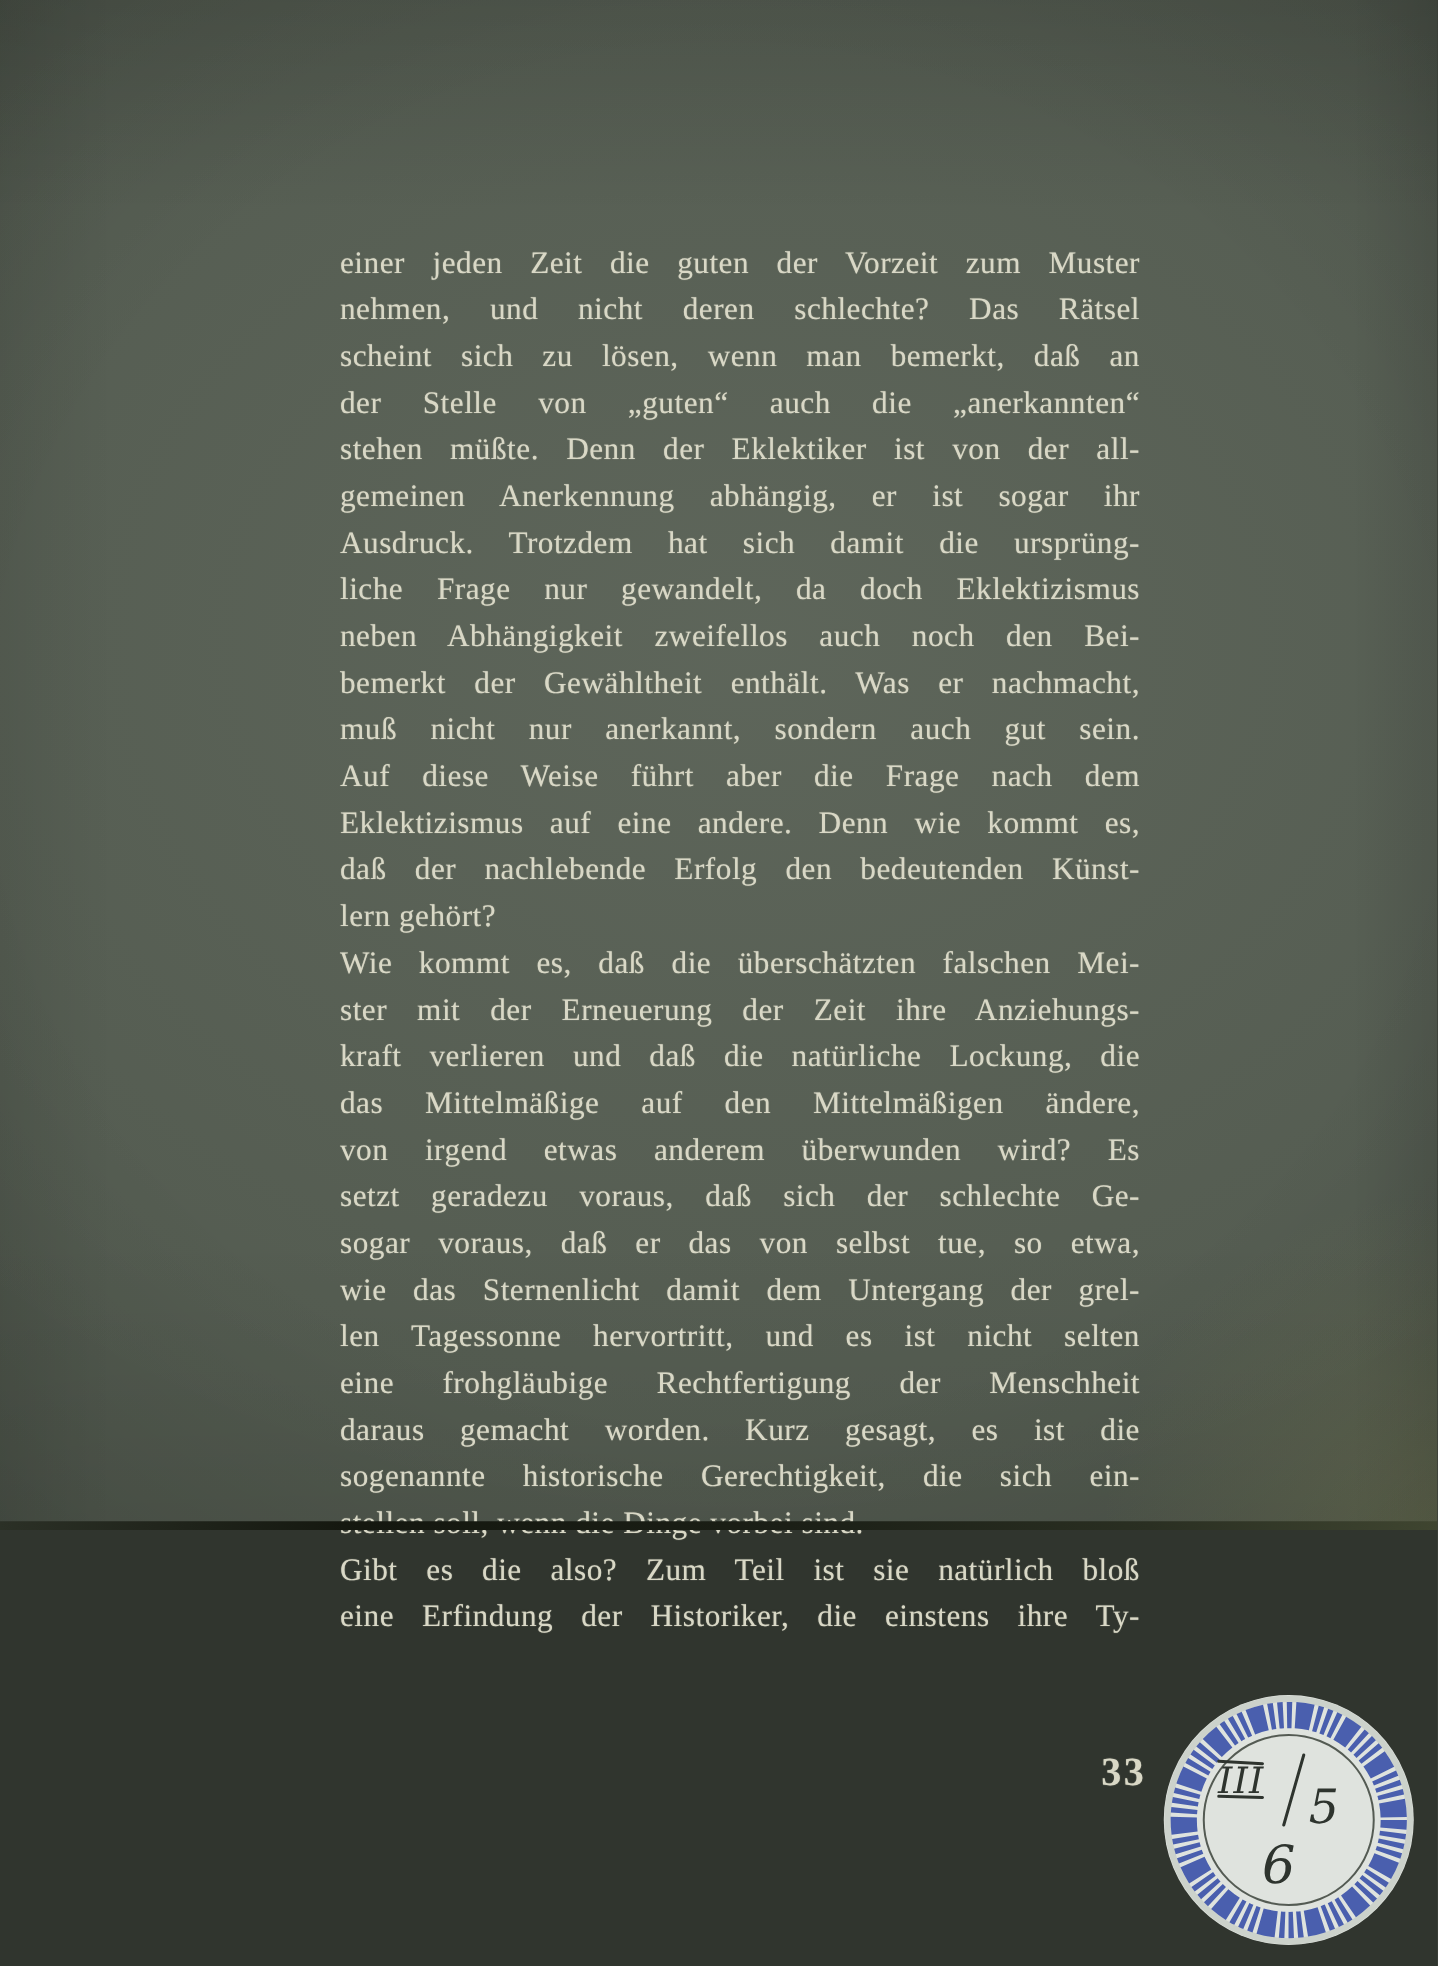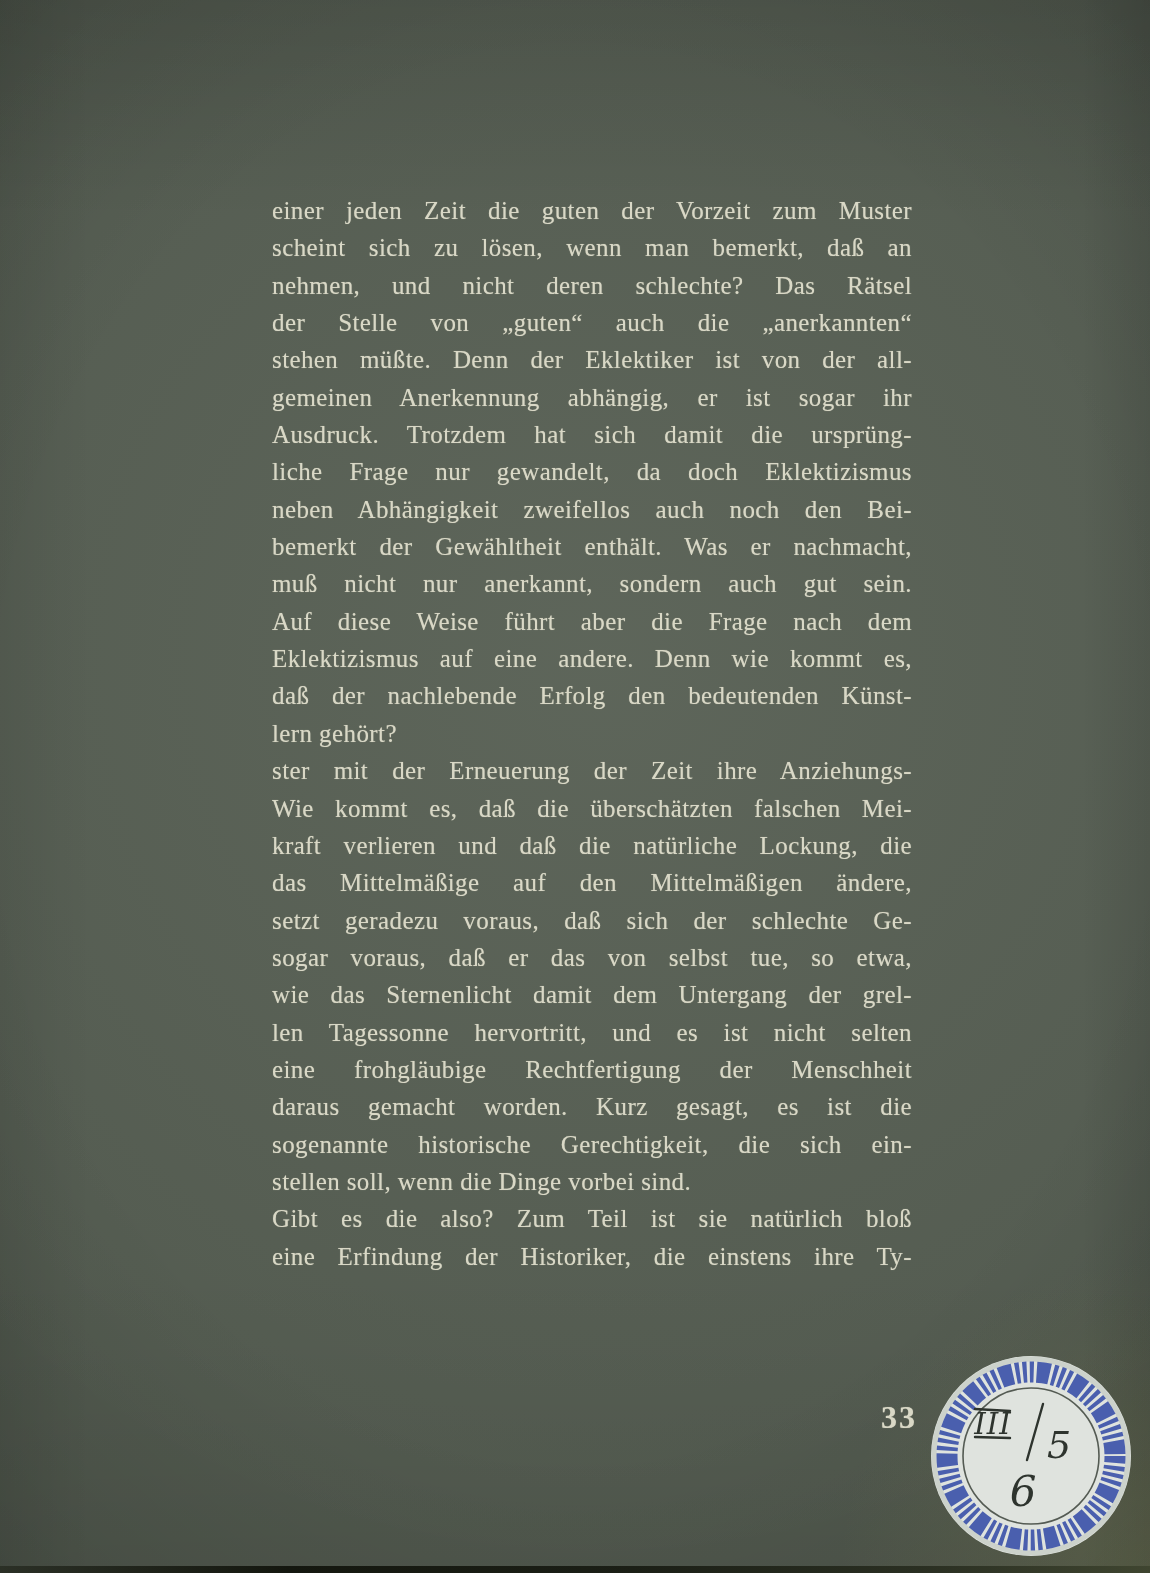--- a/index.html
+++ b/index.html
@@ -6,21 +6,21 @@
     margin: 0;
     padding: 0;
     width: 1150px;
     height: 1573px;
     overflow: hidden;
     background: #30352e;
   }
   .page {
     position: relative;
     width: 1150px;
-    height: 1573px;
+    height: 1224px;
     background-color: #535b50;
     background-image:
       radial-gradient(circle at 100% 100%, rgba(150,150,80,0.20), rgba(150,150,80,0) 16%),
       radial-gradient(ellipse 130% 95% at 52% 42%, rgba(235,240,225,0.07), rgba(235,240,225,0) 62%),
       linear-gradient(180deg, rgba(0,0,0,0.12) 0%, rgba(0,0,0,0.0) 14%, rgba(0,0,0,0.0) 80%, rgba(0,0,0,0.06) 100%),
       linear-gradient(90deg, rgba(0,0,0,0.08) 0%, rgba(0,0,0,0.0) 8%, rgba(0,0,0,0.0) 94%, rgba(0,0,0,0.10) 100%),
       radial-gradient(ellipse 90% 80% at 50% 48%, rgba(0,0,0,0) 55%, rgba(0,0,0,0.16) 100%);
     font-family: "Liberation Serif", "DejaVu Serif", serif;
   }
   .text-block {
@@ -84,38 +84,39 @@
     background: linear-gradient(90deg, #2b3026 0%, #14170f 25%, #1b1f16 55%, #2a2f22 80%, #3f4530 100%);
   }
 </style>
 </head>
 <body>
 
 <div class="page">
 
   <div class="text-block" id="text-block">
       <div class="text-line">einer jeden Zeit die guten der Vorzeit zum Muster</div>
+      <div class="text-line">nehmen, und nicht deren schlechte? Das Rätsel</div>
       <div class="text-line">scheint sich zu lösen, wenn man bemerkt, daß an</div>
-      <div class="text-line">nehmen, und nicht deren schlechte? Das Rätsel</div>
       <div class="text-line">der Stelle von „guten“ auch die „anerkannten“</div>
       <div class="text-line">stehen müßte. Denn der Eklektiker ist von der all-</div>
       <div class="text-line">gemeinen Anerkennung abhängig, er ist sogar ihr</div>
       <div class="text-line">Ausdruck. Trotzdem hat sich damit die ursprüng-</div>
       <div class="text-line">liche Frage nur gewandelt, da doch Eklektizismus</div>
       <div class="text-line">neben Abhängigkeit zweifellos auch noch den Bei-</div>
       <div class="text-line">bemerkt der Gewähltheit enthält. Was er nachmacht,</div>
       <div class="text-line">muß nicht nur anerkannt, sondern auch gut sein.</div>
       <div class="text-line">Auf diese Weise führt aber die Frage nach dem</div>
       <div class="text-line">Eklektizismus auf eine andere. Denn wie kommt es,</div>
       <div class="text-line">daß der nachlebende Erfolg den bedeutenden Künst-</div>
       <div class="text-line para-end">lern gehört?</div>
+      <div class="text-line">Wie kommt es, daß die überschätzten falschen Mei-</div>
       <div class="text-line">ster mit der Erneuerung der Zeit ihre Anziehungs-</div>
-      <div class="text-line">Wie kommt es, daß die überschätzten falschen Mei-</div>
       <div class="text-line">kraft verlieren und daß die natürliche Lockung, die</div>
       <div class="text-line">das Mittelmäßige auf den Mittelmäßigen ändere,</div>
+      <div class="text-line">von irgend etwas anderem überwunden wird? Es</div>
       <div class="text-line">setzt geradezu voraus, daß sich der schlechte Ge-</div>
       <div class="text-line">sogar voraus, daß er das von selbst tue, so etwa,</div>
       <div class="text-line">wie das Sternenlicht damit dem Untergang der grel-</div>
       <div class="text-line">len Tagessonne hervortritt, und es ist nicht selten</div>
       <div class="text-line">eine frohgläubige Rechtfertigung der Menschheit</div>
       <div class="text-line">daraus gemacht worden. Kurz gesagt, es ist die</div>
       <div class="text-line">sogenannte historische Gerechtigkeit, die sich ein-</div>
       <div class="text-line para-end">stellen soll, wenn die Dinge vorbei sind.</div>
       <div class="text-line">Gibt es die also? Zum Teil ist sie natürlich bloß</div>
       <div class="text-line">eine Erfindung der Historiker, die einstens ihre Ty-</div>

